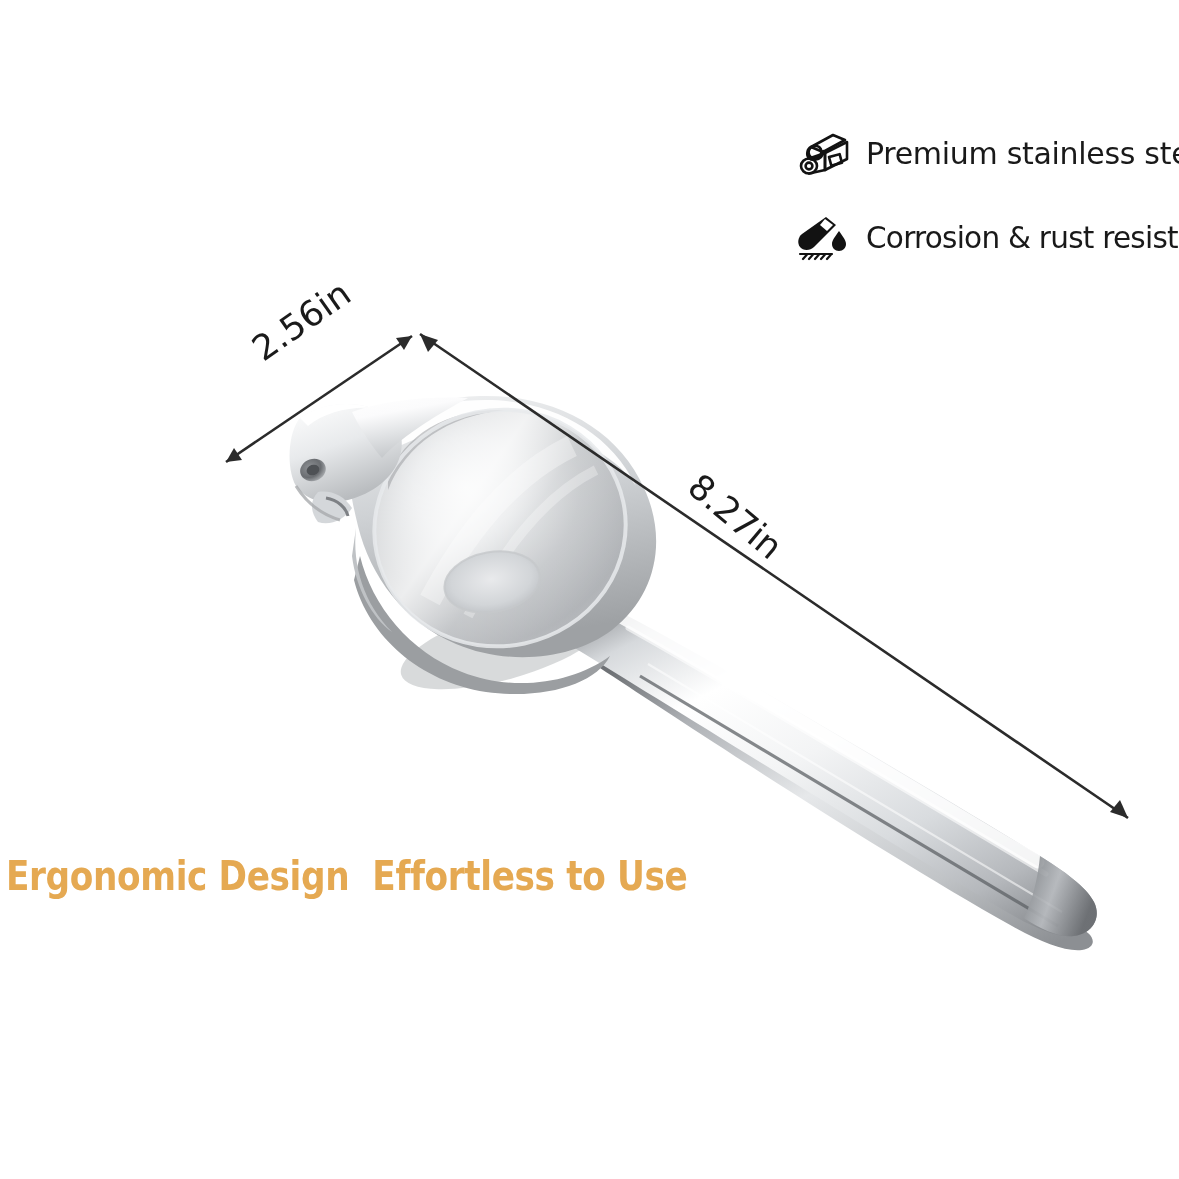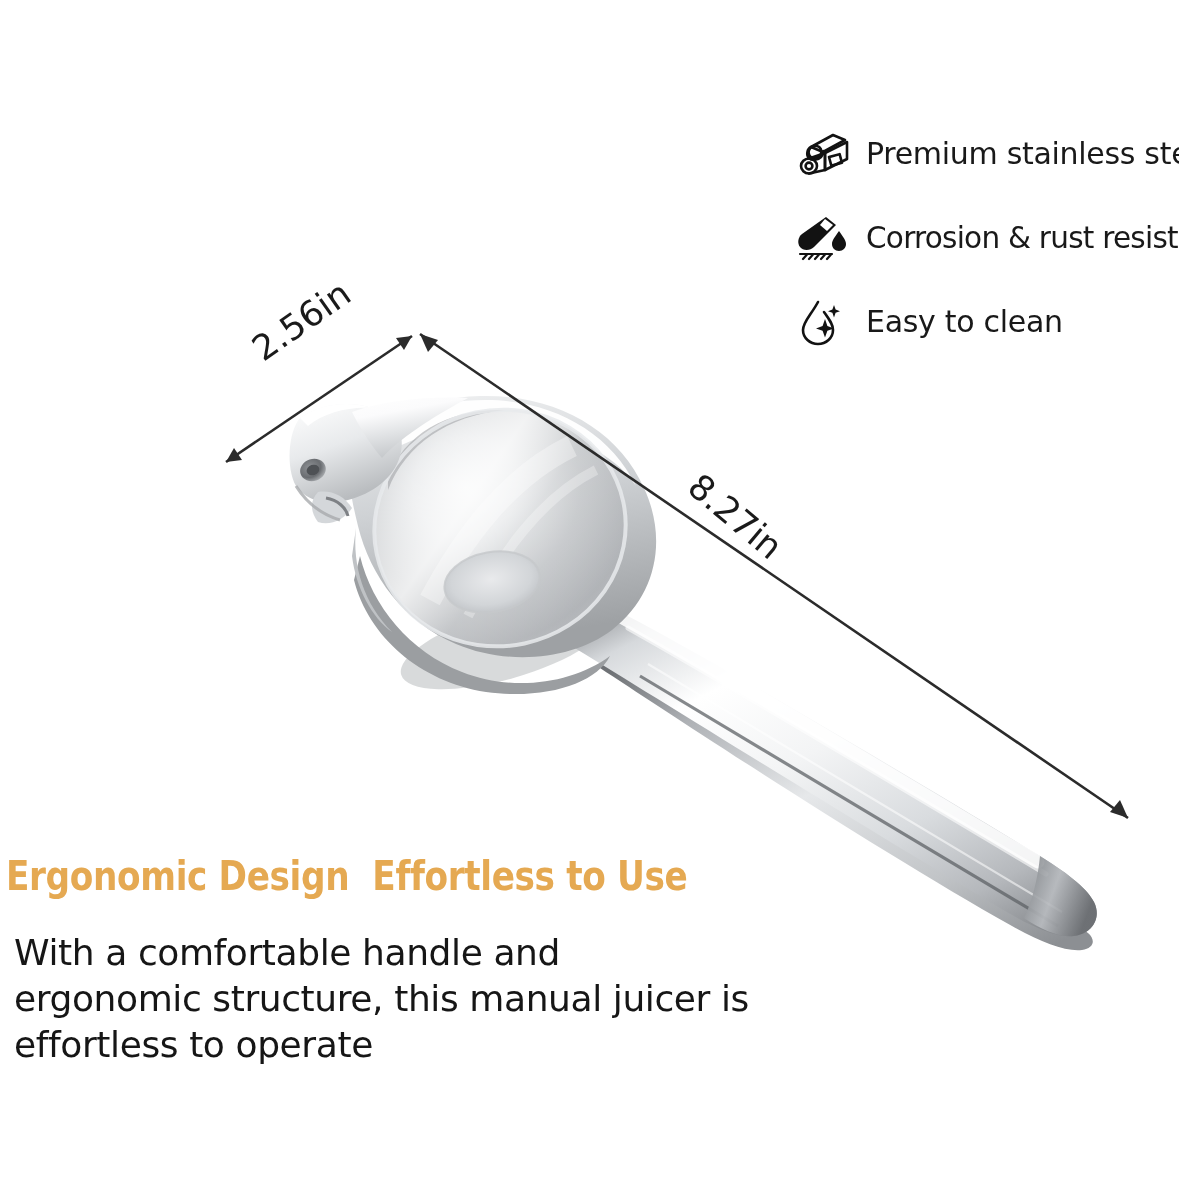--- a/index.html
+++ b/index.html
@@ -334,31 +334,17 @@
             <line x1="13" y1="46" x2="17" y2="41.5"></line>
             <line x1="19" y1="46" x2="23" y2="41.5"></line>
             <line x1="25" y1="46" x2="29" y2="41.5"></line>
             <line x1="31" y1="46" x2="35" y2="41.5"></line>
           </g>
         </svg>
       </span>
       <span class="feature-label">Corrosion &amp; rust resistant</span>
     </div>
 
-    <div class="feature-row">
-      <span class="feature-icon">
-        <svg width="48" height="50" viewBox="0 0 48 50">
-
-          <path d="M19 5 C12 18 4 25 4 33 C4 41 11 47 19 47 C27 47 34 41 34 33 C34 27 30 22 25 15" fill="none" stroke="#121212" stroke-width="2.6" stroke-linecap="round"></path>
-
-          <path d="M26 22 L28.4 29 L35 31.4 L28.4 33.8 L26 40.6 L23.6 33.8 L17 31.4 L23.6 29 Z" fill="#121212"></path>
-
-          <path d="M35 8 L36.6 12.6 L41 14.2 L36.6 15.8 L35 20.4 L33.4 15.8 L29 14.2 L33.4 12.6 Z" fill="#121212"></path>
-        </svg>
-      </span>
-      <span class="feature-label">Easy to clean</span>
-    </div>
   </div>
 
   <div id="headline" style="color: rgb(229, 169, 82);">Ergonomic Design  Effortless to Use</div>
-  <div id="body-copy" style="color: rgb(22, 22, 22);">With a comfortable handle and ergonomic structure, this manual juicer is effortless to operate</div>
 
 </div>
 
 </body></html>

